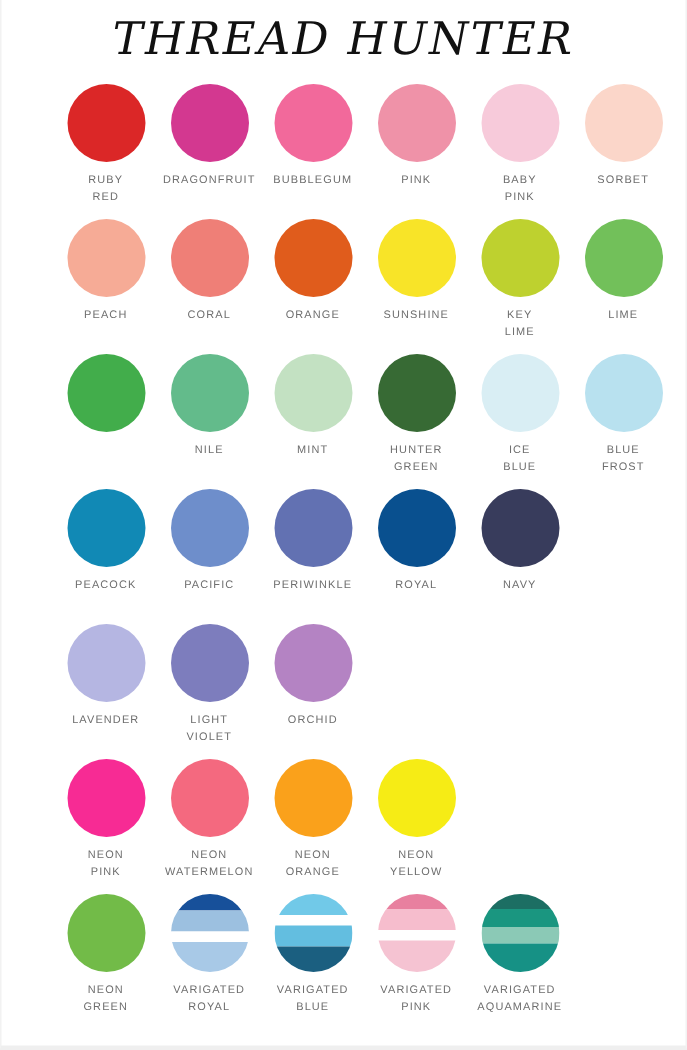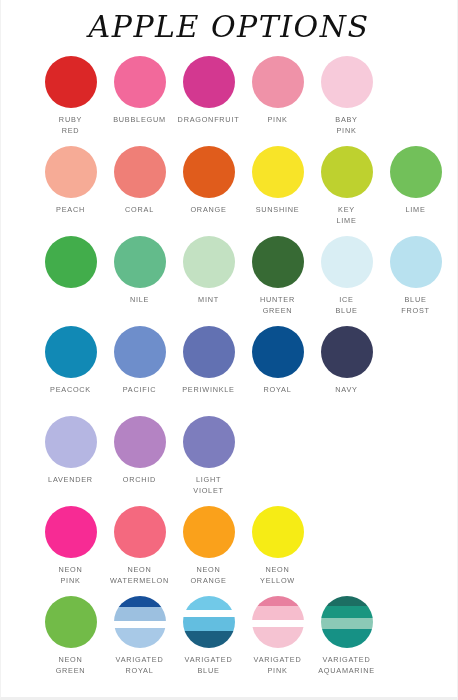--- a/index.html
+++ b/index.html
@@ -87,46 +87,50 @@
     text-transform: uppercase;
     white-space: pre-line;
     width: 69px;
   }
 </style>
 </head>
 <body>
 
 <div id="page">
 
-  <div id="title">APPLE OPTIONS</div>
+  <div id="title">THREAD HUNTER</div>
 
   <div id="grid">
       <div class="row">
         <div class="cell">
           <div class="swatch" style="background: rgb(219, 39, 39);"></div>
           <div class="label">RUBY
 RED</div>
         </div>
         <div class="cell">
+          <div class="swatch" style="background: rgb(211, 56, 144);"></div>
+          <div class="label">DRAGONFRUIT</div>
+        </div>
+        <div class="cell">
           <div class="swatch" style="background: rgb(242, 105, 155);"></div>
           <div class="label">BUBBLEGUM</div>
-        </div>
-        <div class="cell">
-          <div class="swatch" style="background: rgb(211, 56, 144);"></div>
-          <div class="label">DRAGONFRUIT</div>
         </div>
         <div class="cell">
           <div class="swatch" style="background: rgb(239, 146, 168);"></div>
           <div class="label">PINK</div>
         </div>
         <div class="cell">
           <div class="swatch" style="background: rgb(247, 202, 218);"></div>
           <div class="label">BABY
 PINK</div>
         </div>
+        <div class="cell">
+          <div class="swatch" style="background: rgb(251, 214, 201);"></div>
+          <div class="label">SORBET</div>
+        </div>
       </div>
       <div class="row">
         <div class="cell">
           <div class="swatch" style="background: rgb(246, 171, 150);"></div>
           <div class="label">PEACH</div>
         </div>
         <div class="cell">
           <div class="swatch" style="background: rgb(239, 127, 119);"></div>
           <div class="label">CORAL</div>
         </div>
@@ -197,27 +201,27 @@
           <div class="swatch" style="background: rgb(56, 60, 92);"></div>
           <div class="label">NAVY</div>
         </div>
       </div>
       <div class="row">
         <div class="cell">
           <div class="swatch" style="background: rgb(181, 182, 226);"></div>
           <div class="label">LAVENDER</div>
         </div>
         <div class="cell">
-          <div class="swatch" style="background: rgb(180, 131, 195);"></div>
-          <div class="label">ORCHID</div>
-        </div>
-        <div class="cell">
           <div class="swatch" style="background: rgb(125, 125, 189);"></div>
           <div class="label">LIGHT
 VIOLET</div>
+        </div>
+        <div class="cell">
+          <div class="swatch" style="background: rgb(180, 131, 195);"></div>
+          <div class="label">ORCHID</div>
         </div>
       </div>
       <div class="row">
         <div class="cell">
           <div class="swatch" style="background: rgb(247, 43, 148);"></div>
           <div class="label">NEON
 PINK</div>
         </div>
         <div class="cell">
           <div class="swatch" style="background: rgb(244, 105, 127);"></div>

